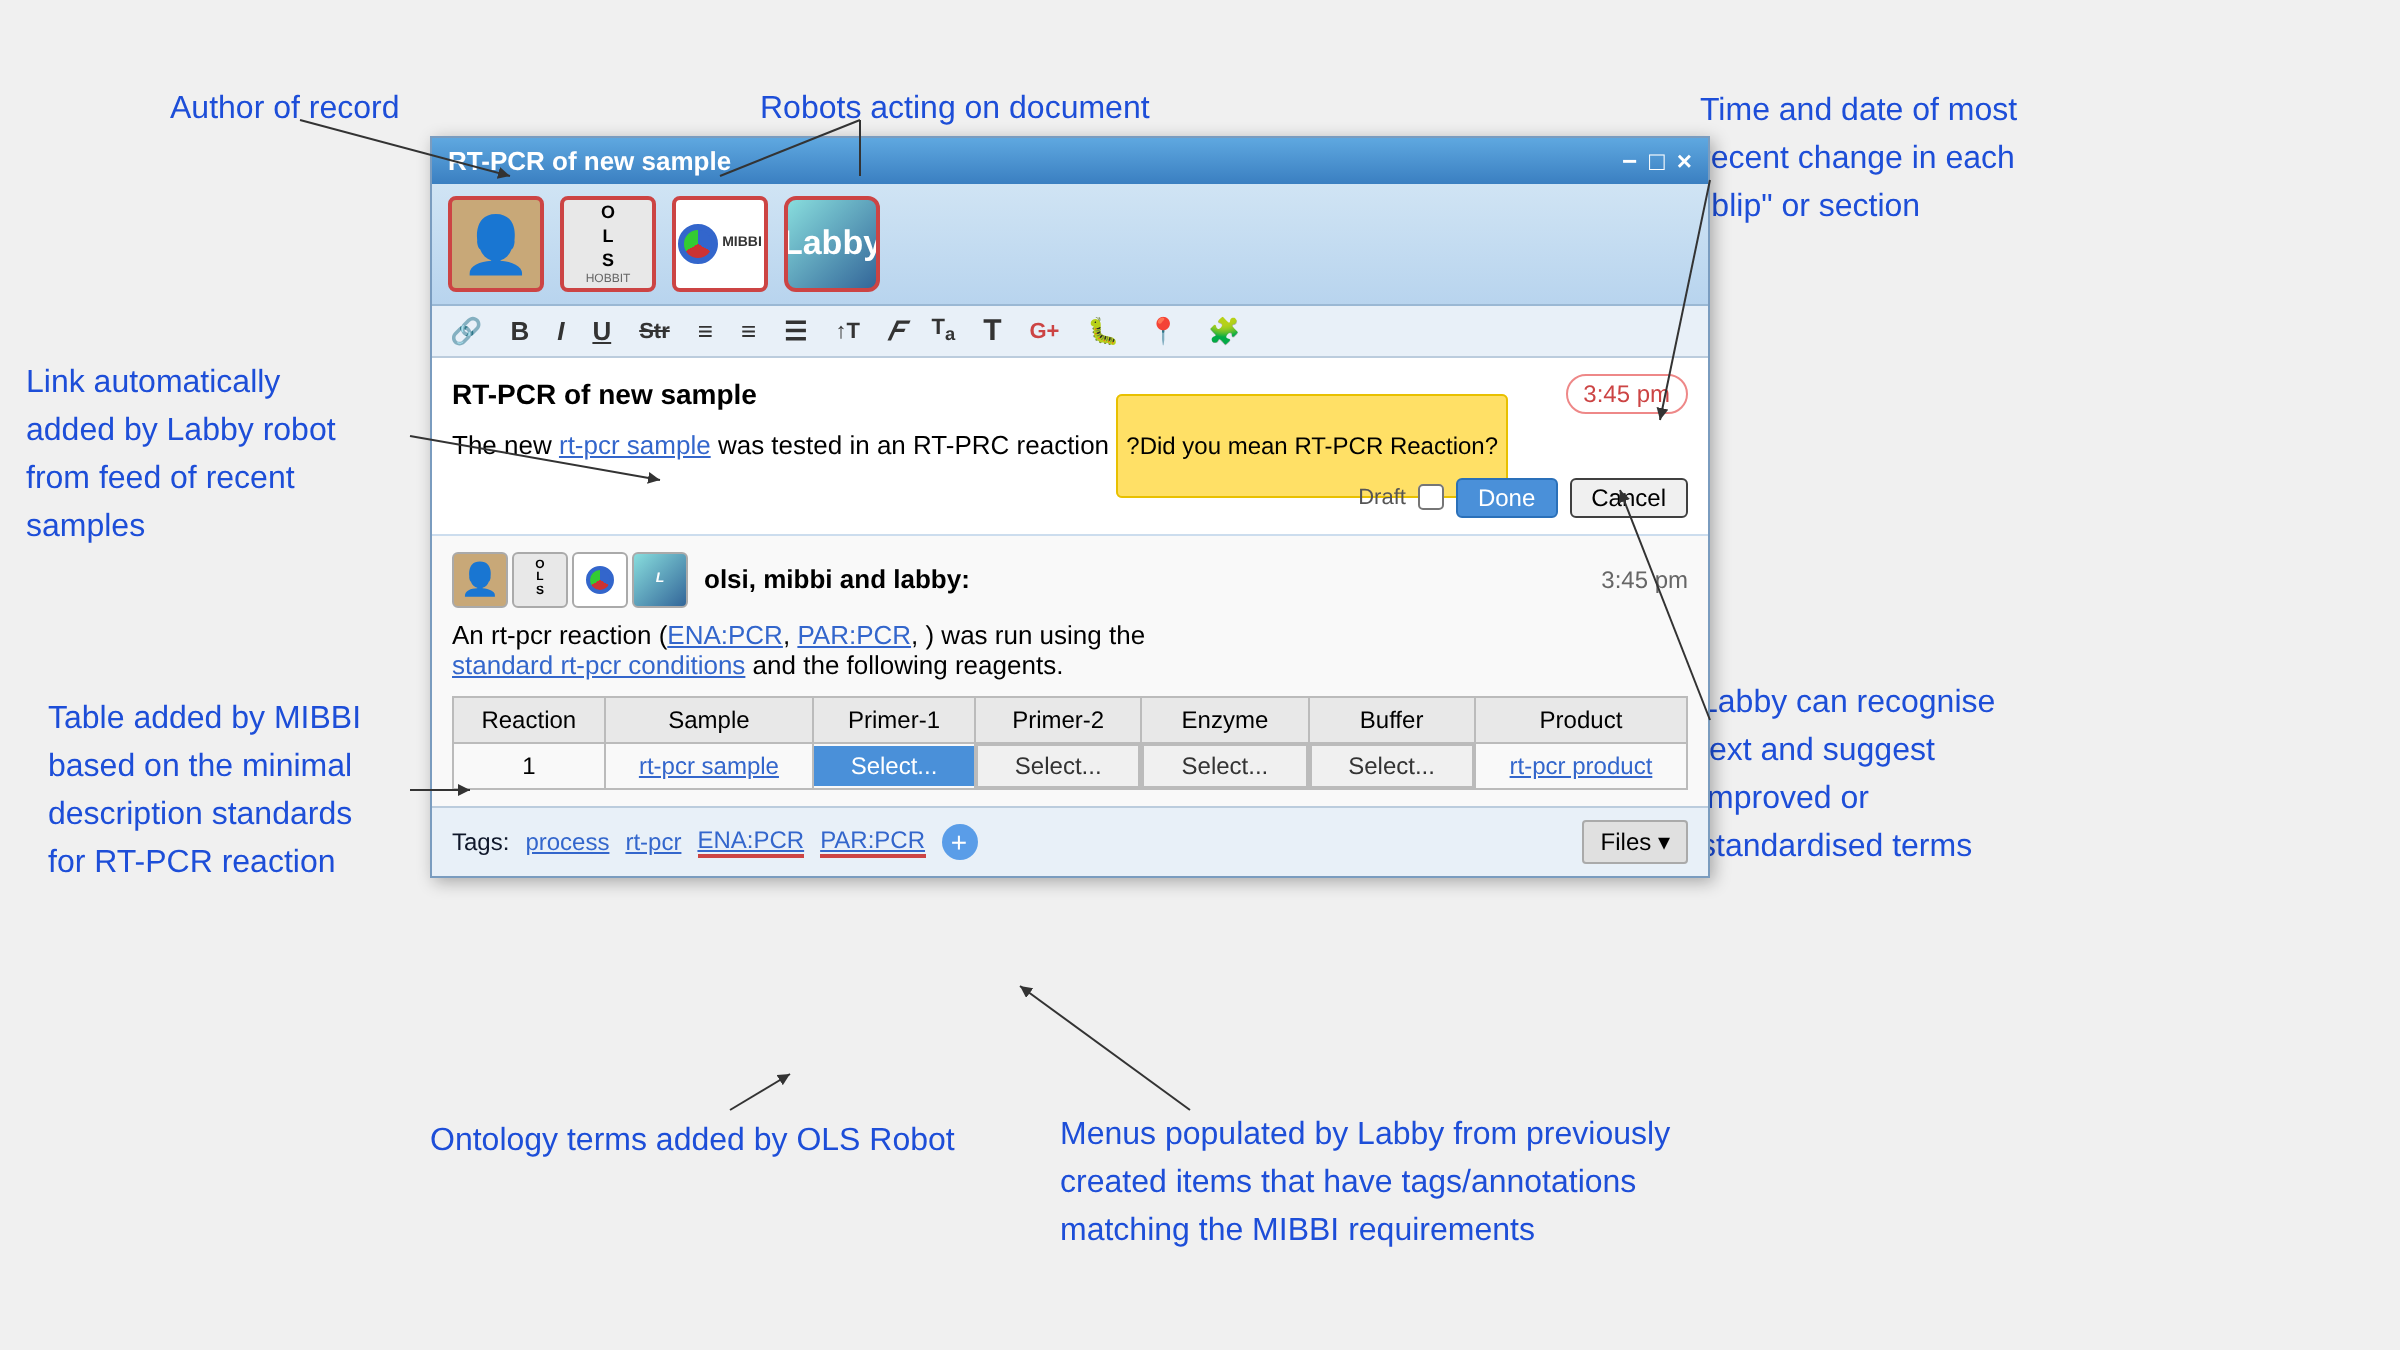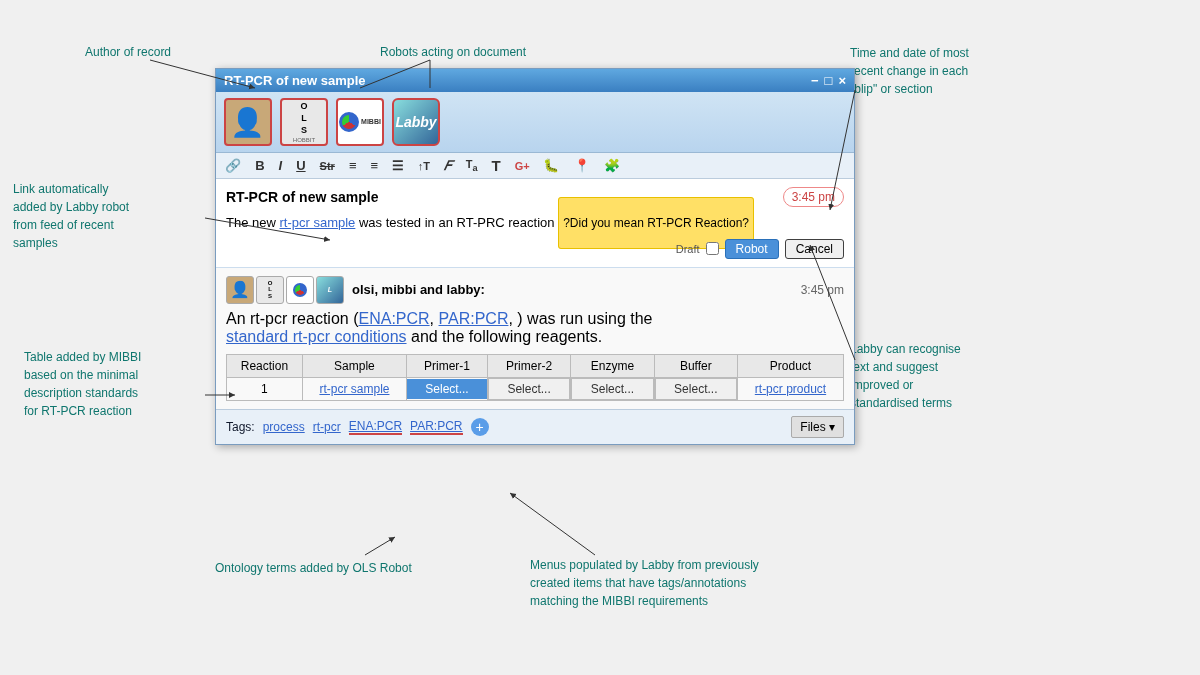--- a/index.html
+++ b/index.html
@@ -9,22 +9,22 @@
       font-size: 13px;
       width: 1200px;
       height: 675px;
       overflow: hidden;
       position: relative;
     }
 
     
     .annotation {
       position: absolute;
-      font-size: 12px;
-      color: #0f766e;
+      font-size: 16px;
+      color: #1d4ed8;
       line-height: 1.4;
     }
 
     
     .window {
       position: absolute;
       top: 68px;
       left: 215px;
       width: 640px;
       border: 1px solid #7a9cbf;
@@ -372,21 +372,21 @@
       <div style="font-size:9px; text-align:center; font-weight:bold; line-height:1.3;">O<br>L<br>S</div>
       <div style="font-size:6px; text-align:center; color:#666;">HOBBIT</div>
     </div>
 
     <div class="avatar-robot" style="border:2px solid #c44; background:#fff; flex-direction:row; gap:2px;">
       <div style="width:20px; height:20px; border-radius:50%; border:3px solid #36c; background: conic-gradient(#36c 120deg, #c33 120deg 240deg, #3c3 240deg); display:flex; align-items:center; justify-content:center;"></div>
       <div style="font-size:7px; color:#333; font-weight:bold; text-align:center; line-height:1.1;">MIBBI</div>
     </div>
 
     <div class="avatar-robot" style="border:2px solid #c44; background:linear-gradient(135deg,#8dd,#369); border-radius:6px;">
-      <div style="color:#fff; font-size:14px; font-weight:bold; font-style:italic;">Labby</div>
+      <div style="color:#fff; font-size:17px; font-weight:bold; ">Labby</div>
     </div>
   </div>
 
   <div class="toolbar">
     <span class="toolbar-btn">🔗</span>
     <span class="toolbar-btn">B</span>
     <span class="toolbar-btn" style="font-style:italic;">I</span>
     <span class="toolbar-btn" style="text-decoration:underline;">U</span>
     <span class="toolbar-btn" style="text-decoration:line-through; font-size:11px;">Str</span>
     <span class="toolbar-btn">≡</span>
@@ -408,21 +408,21 @@
       <div class="blip-header">
         <span class="blip-title">RT-PCR of new sample</span>
         <span class="blip-time">3:45 pm</span>
       </div>
       <div class="blip-text">
         <span>The new </span><span class="link-blue">rt-pcr sample</span><span> was tested in an RT-PRC reaction </span><span class="spell-suggest">?Did you mean RT-PCR Reaction?</span>
       </div>
       <div class="blip-actions">
         <label>Draft</label>
         <input type="checkbox" style="">
-        <button class="btn-done">Robot</button>
+        <button class="btn-done">Done</button>
         <button class="btn-cancel">Cancel</button>
       </div>
     </div>
 
     <div class="blip2">
       <div class="blip2-header">
         <div class="blip2-avatars">
           <div class="mini-avatar" style="background:#c8a878;">
             <span style="font-size:16px;">👤</span>
           </div>
@@ -433,21 +433,21 @@
             <div style="width:14px; height:14px; border-radius:50%; border:2px solid #36c; background: conic-gradient(#36c 120deg, #c33 120deg 240deg, #3c3 240deg);"></div>
           </div>
           <div class="mini-avatar" style="background:linear-gradient(135deg,#8dd,#369);">
             <span style="color:#fff; font-size:7px; font-weight:bold; font-style:italic;">L</span>
           </div>
         </div>
         <span class="blip2-author">olsi, mibbi and labby:</span>
         <span class="blip2-time">3:45 pm</span>
       </div>
 
-      <div style="font-size:16px; margin-bottom:6px;">
+      <div style="font-size:13px; margin-bottom:6px;">
         <span>An rt-pcr reaction (</span><span class="link-blue">ENA:PCR</span>, <span class="link-blue">PAR:PCR</span><span>, ) was run using the</span><br>
         <span class="link-blue">standard rt-pcr conditions</span><span> and the following reagents.</span>
       </div>
 
       <table class="data-table">
         <thead>
           <tr>
             <th>Reaction</th>
             <th>Sample</th>
             <th>Primer-1</th>

